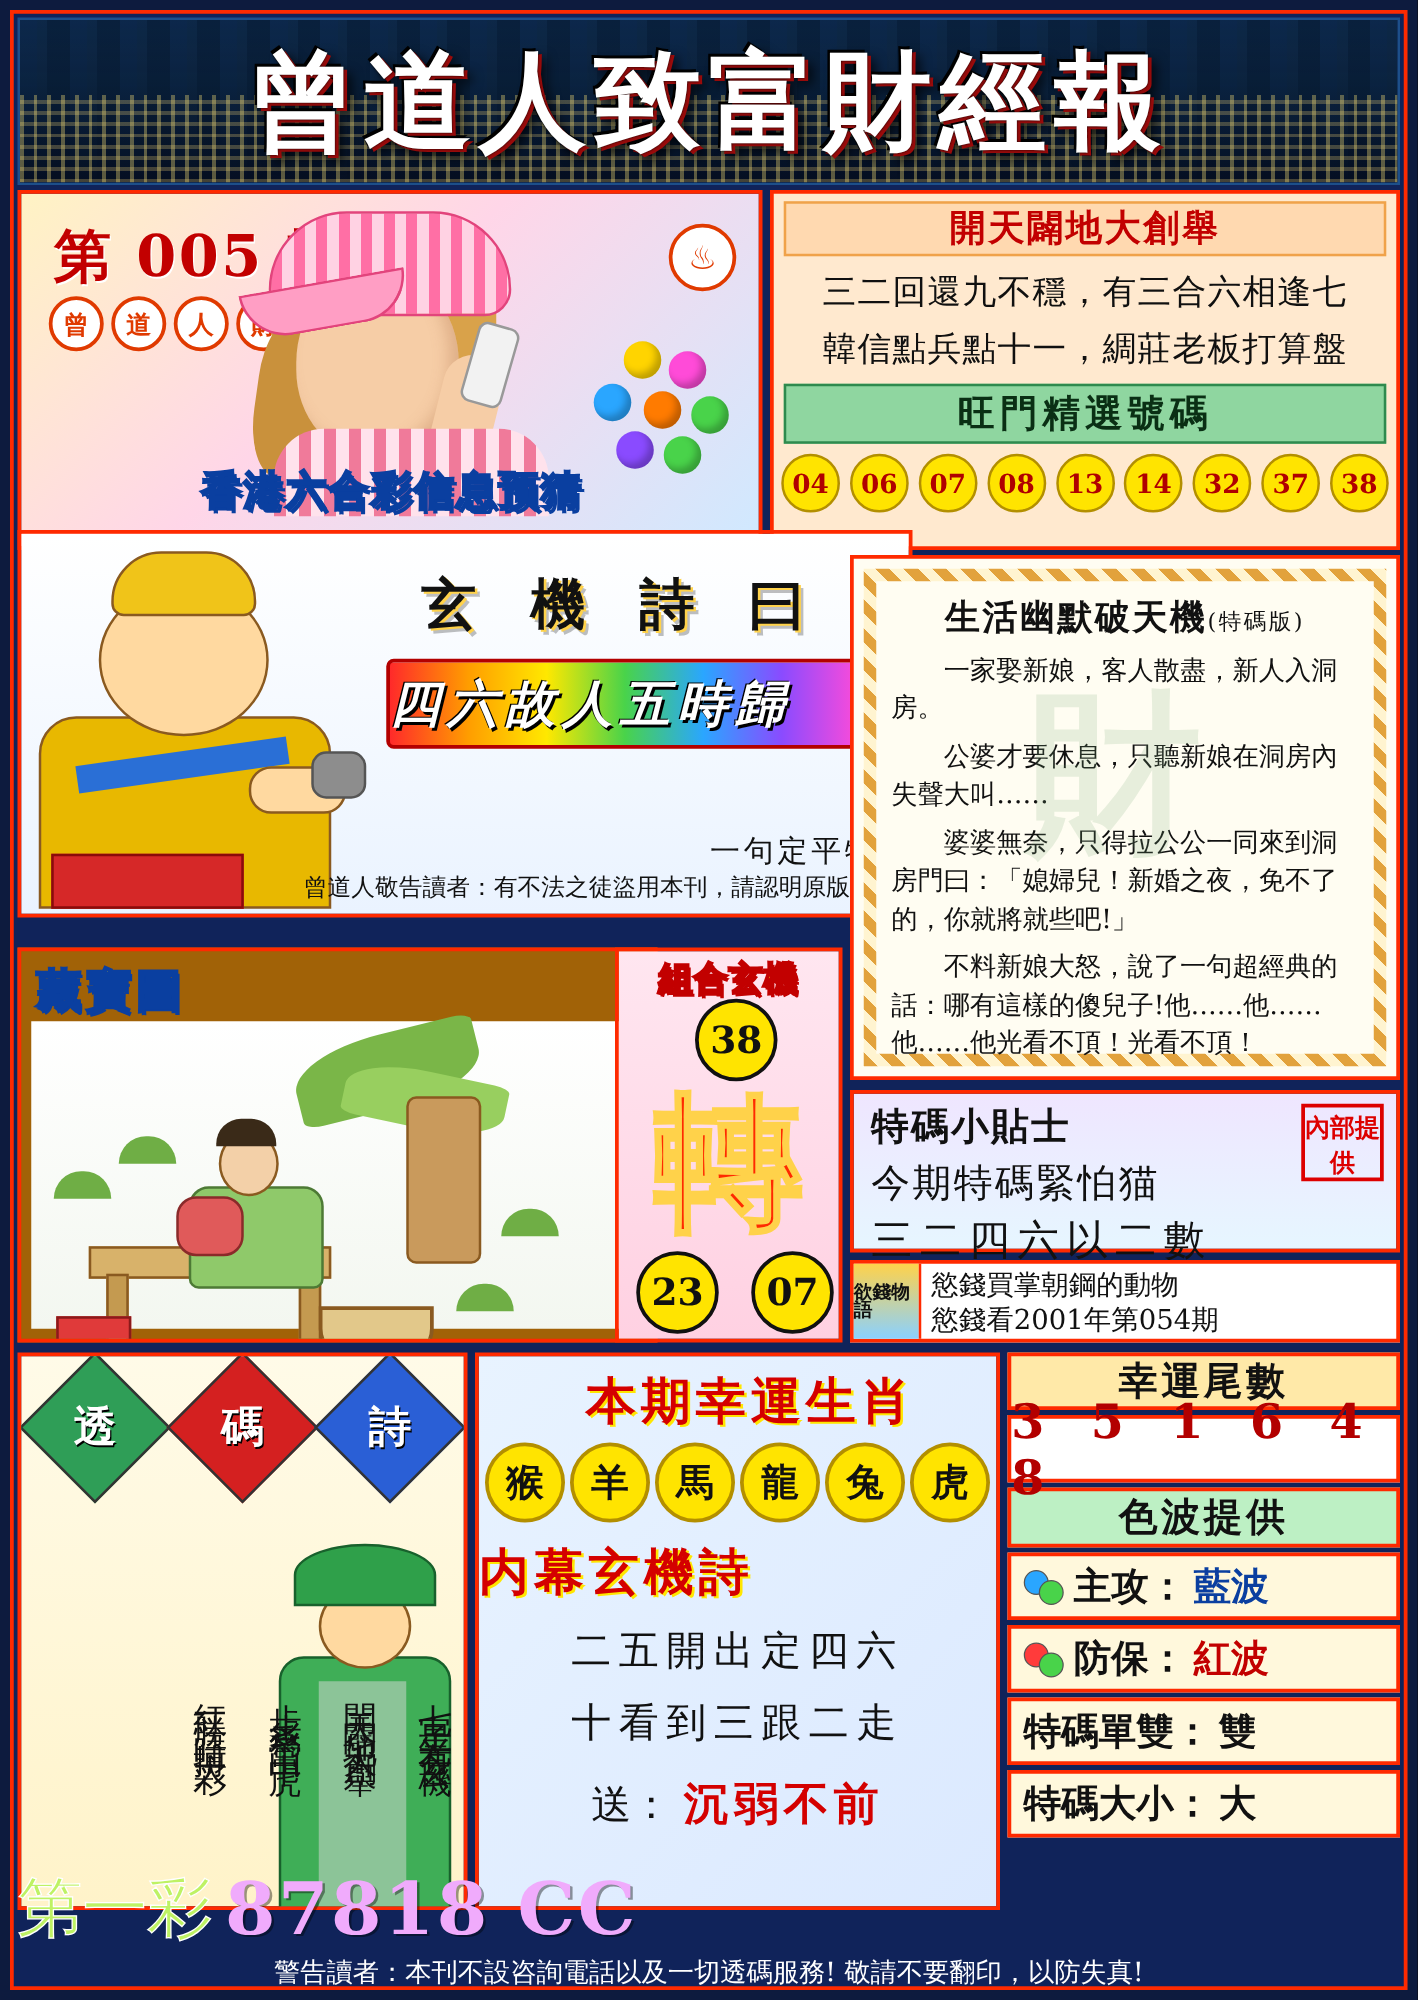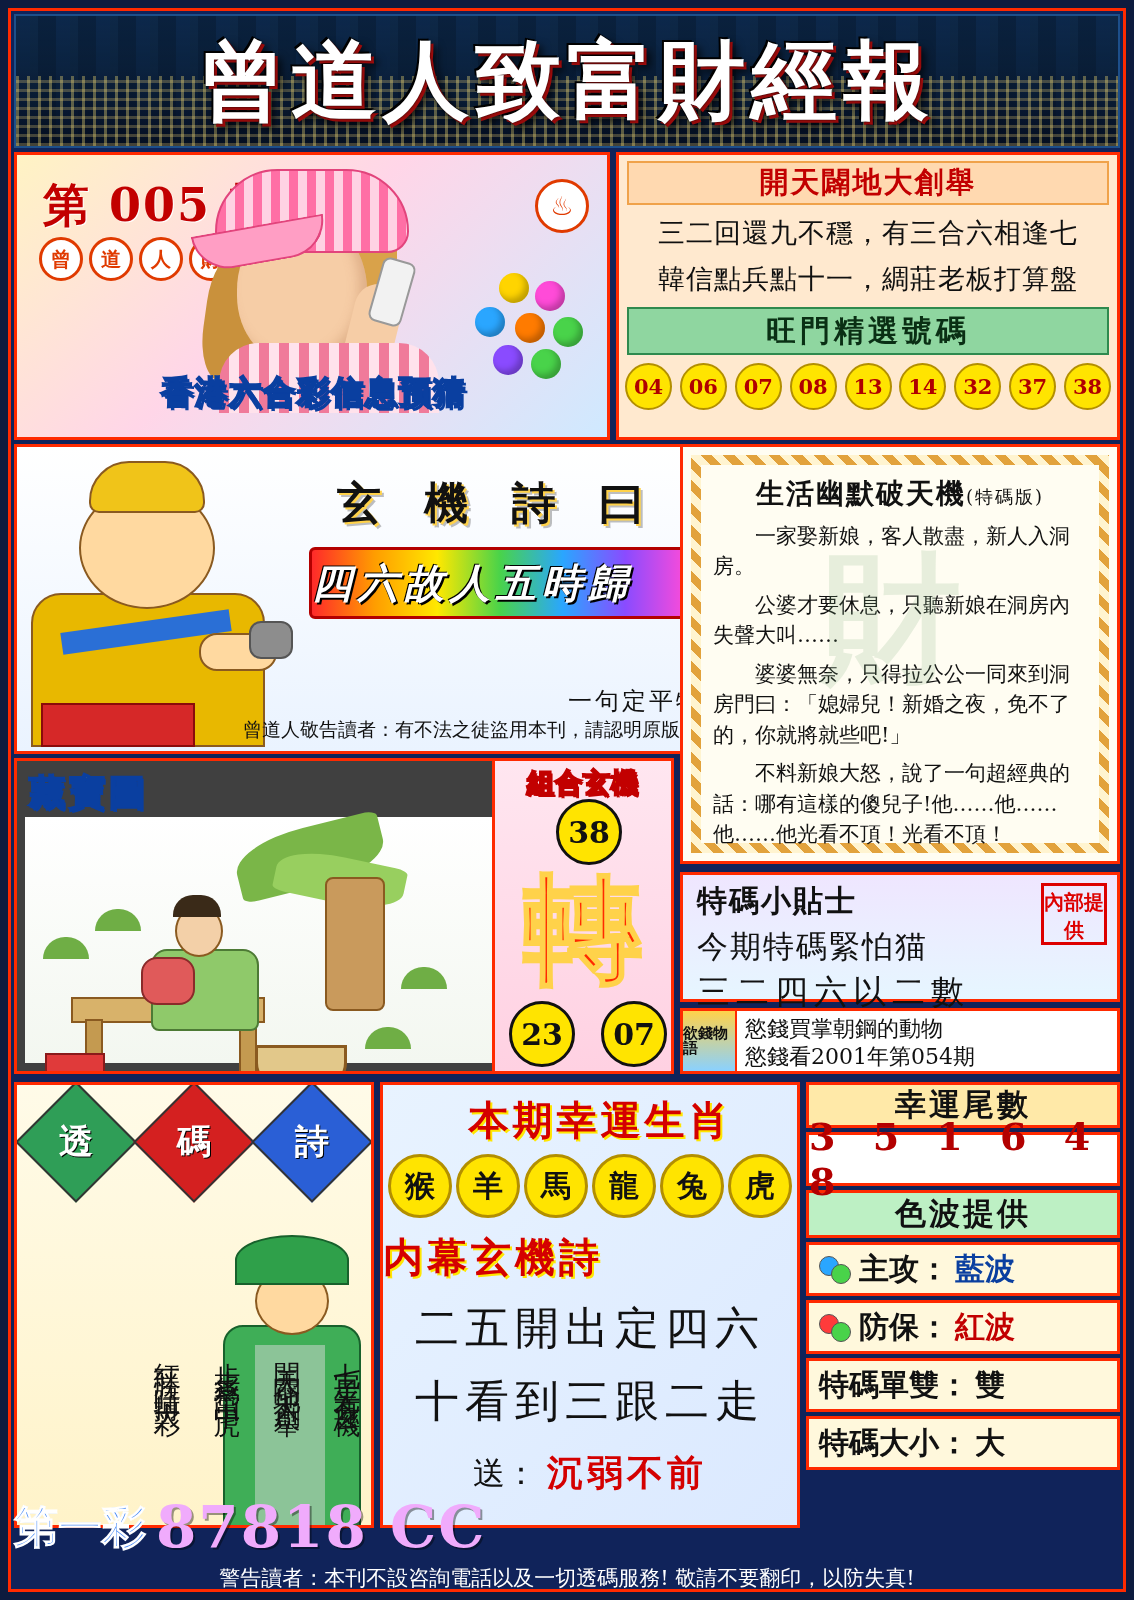--- a/index.html
+++ b/index.html
@@ -68,21 +68,21 @@
   .tips-line{margin:10px 14px 0;font-family:"DejaVu Serif",serif;font-size:27px;color:#101010;letter-spacing:1px;text-align:center;}
   .picks-title{height:44px;margin:10px 8px 0;background:#8fd6a0;border:2px solid #2f8a4e;
     display:flex;align-items:center;justify-content:center;
     font-family:"DejaVu Serif",serif;font-weight:bold;font-size:30px;color:#0a2f14;letter-spacing:4px;}
   .picks-row{margin:8px 6px 0;display:flex;justify-content:space-between;align-items:center;}
   .pick{width:43px;height:43px;border-radius:50%;background:#ffe400;border:2px solid #b38f00;
     display:flex;align-items:center;justify-content:center;font-weight:bold;font-size:21px;color:#b00000;
     font-family:"DejaVu Serif",serif;}
 
   
-  .poem-box{position:absolute;left:14px;top:444px;width:716px;height:310px;
+  .poem-box{position:absolute;left:14px;top:424px;width:716px;height:310px;
     background:linear-gradient(180deg,#ffffff 0%,#eaf3ff 100%);border:3px solid #ff2a00;box-sizing:border-box;overflow:hidden;}
   .oldman{position:absolute;left:4px;top:6px;width:250px;height:290px;}
   .om-head{position:absolute;left:58px;top:34px;width:132px;height:118px;border-radius:50%;background:#ffd9a0;border:2px solid #8a5a20;}
   .om-hat{position:absolute;left:68px;top:8px;width:112px;height:48px;border-radius:40px 40px 10px 10px;background:#f0c419;border:2px solid #8a5a20;}
   .om-body{position:absolute;left:10px;top:140px;width:230px;height:150px;border-radius:30px 30px 0 0;background:#e8b800;border:2px solid #8a5a20;}
   .om-sash{position:absolute;left:40px;top:168px;width:170px;height:22px;background:#2a6fd6;transform:rotate(-8deg);}
   .om-red{position:absolute;left:20px;top:250px;width:150px;height:40px;background:#d62828;border:2px solid #8a0b0b;}
   .om-arm{position:absolute;left:178px;top:180px;width:74px;height:34px;border-radius:18px;background:#ffd9a0;border:2px solid #8a5a20;}
   .om-rock{position:absolute;left:228px;top:168px;width:40px;height:34px;border-radius:12px;background:#8d8d8d;border:2px solid #555;}
   .poem-title{position:absolute;left:320px;top:28px;width:320px;height:56px;display:flex;align-items:center;justify-content:center;
@@ -104,21 +104,21 @@
       repeating-linear-gradient(45deg,#e2a23c 0 8px,#fff4d0 8px 16px) border-box;
     position:relative;padding:10px 12px;}
   .humor-title{text-align:center;font-family:"DejaVu Serif",serif;font-weight:bold;font-size:28px;color:#111;letter-spacing:2px;}
   .humor-title small{font-size:18px;font-weight:normal;}
   .humor-p{font-family:"DejaVu Serif",serif;font-size:21px;line-height:1.45;color:#111;margin:8px 0 0;text-indent:2em;}
   .humor-watermark{position:absolute;left:120px;top:60px;font-size:140px;color:rgba(120,170,120,.18);
     font-family:"DejaVu Serif",serif;font-weight:bold;pointer-events:none;}
 
   
   .treasure-box{position:absolute;left:14px;top:758px;width:512px;height:316px;
-    background:#404040;border:3px solid #ff2a00;box-sizing:border-box;overflow:hidden;padding-left:24px;}
+    background:#a16207;border:3px solid #ff2a00;box-sizing:border-box;overflow:hidden;padding-left:24px;}
   .tb-title{position:absolute;left:12px;top:8px;font-family:"DejaVu Serif",serif;font-weight:bold;font-size:36px;
     color:#ffe600;-webkit-text-stroke:2px #0a3fa0;text-shadow:2px 2px 0 #0a3fa0;letter-spacing:4px;}
   .scene{position:absolute;inset:56px 8px 8px 8px;background:linear-gradient(180deg,#ffffff,#f3f7f0);}
   .leaf{position:absolute;left:210px;top:10px;width:150px;height:60px;border-radius:50% 10% 50% 10%;background:#7ab648;transform:rotate(-14deg);}
   .leaf2{position:absolute;left:250px;top:40px;width:130px;height:46px;border-radius:50% 10% 50% 10%;background:#98cf5f;transform:rotate(12deg);}
   .trunk{position:absolute;left:300px;top:60px;width:56px;height:130px;background:#c99a5c;border:2px solid #8a5a20;border-radius:8px;}
   .bench{position:absolute;left:46px;top:180px;width:190px;height:22px;background:#d8b26a;border:2px solid #8a5a20;}
   .bench-leg{position:absolute;top:202px;width:14px;height:50px;background:#c49a50;border:2px solid #8a5a20;}
   .person{position:absolute;left:120px;top:78px;width:120px;height:130px;}
   .person .p-head{position:absolute;left:30px;top:10px;width:44px;height:48px;border-radius:50%;background:#f3d0a8;border:2px solid #8a5a20;}
@@ -173,40 +173,40 @@
 
   .lucky-box{position:absolute;left:380px;top:1082px;width:420px;height:446px;
     background:linear-gradient(135deg,#e8f3ff,#dbe9ff);border:3px solid #ff2a00;box-sizing:border-box;overflow:hidden;}
   .lucky-title{margin-top:8px;text-align:center;font-family:"DejaVu Serif",serif;font-weight:bold;font-size:40px;
     color:#d40000;letter-spacing:4px;text-shadow:2px 2px 0 #ffe600;margin-left:21px;}
   .zodiac-row{display:flex;justify-content:center;gap:4px;margin-top:6px;}
   .zod{width:58px;height:58px;border-radius:50%;background:#ffe400;border:3px solid #b38f00;
     display:flex;align-items:center;justify-content:center;font-family:"DejaVu Serif",serif;font-weight:bold;font-size:30px;color:#111;}
   .inner-title{margin-top:12px;font-family:"DejaVu Serif",serif;font-weight:bold;font-size:40px;
     color:#d40000;letter-spacing:4px;text-shadow:2px 2px 0 #ffe600;}
-  .inner-line{margin-top:14px;text-align:center;font-family:"DejaVu Serif",serif;font-size:44px;color:#111;letter-spacing:6px;}
+  .inner-line{margin-top:14px;text-align:center;font-family:"DejaVu Serif",serif;font-size:32px;color:#111;letter-spacing:6px;}
   .send-row{margin-top:18px;display:flex;align-items:center;justify-content:center;gap:10px;}
   .send-label{font-family:"DejaVu Serif",serif;font-size:32px;color:#111;}
   .send-val{font-family:"DejaVu Serif",serif;font-weight:bold;font-size:36px;color:#d40000;letter-spacing:4px;}
 
   .right-col{position:absolute;left:806px;top:1082px;width:314px;height:446px;}
   .rc-cell{border:3px solid #ff2a00;box-sizing:border-box;margin-bottom:4px;display:flex;align-items:center;justify-content:center;
     font-family:"DejaVu Serif",serif;}
   .rc-title{height:46px;background:#ffe9a8;font-weight:bold;font-size:31px;color:#111;letter-spacing:3px;}
   .rc-nums{height:54px;background:#fff;font-weight:bold;font-size:38px;color:#b30000;letter-spacing:12px;}
   .rc-sub{height:48px;background:#bdf0c4;font-weight:bold;font-size:31px;color:#111;letter-spacing:3px;}
   .rc-row{height:54px;background:#fff8dc;justify-content:flex-start;padding-left:10px;font-size:30px;font-weight:bold;color:#111;gap:6px;}
   .mini-balls{position:relative;width:34px;height:26px;flex:none;}
   .mini-balls i{position:absolute;width:18px;height:18px;border-radius:50%;display:block;border:1px solid #555;}
   .rc-val-blue{color:#0a3fa0;}
   .rc-val-red{color:#c20000;}
 
   
   .footer-brand{position:absolute;left:14px;bottom:42px;width:1106px;height:62px;display:flex;align-items:center;}
-  .fb-red{font-family:"DejaVu Serif",serif;font-weight:bold;font-size:44px;color:#3b82f6;-webkit-text-stroke:1px #fff;}
+  .fb-red{font-family:"DejaVu Serif",serif;font-weight:normal;font-size:52px;color:#bef264;-webkit-text-stroke:1px #fff;}
   .fb-white{font-family:"DejaVu Serif",serif;font-weight:bold;font-size:58px;color:#f0abfc;margin-left:10px;letter-spacing:2px;
     text-shadow:2px 2px 0 rgba(0,0,0,.4);}
   .footer-note{position:absolute;left:0;bottom:8px;width:100%;text-align:center;
     font-family:"DejaVu Serif",serif;font-size:21px;color:#ffffff;}
 </style>
 </head>
 <body>
 
 <div id="page">
   <div class="frame"></div>

